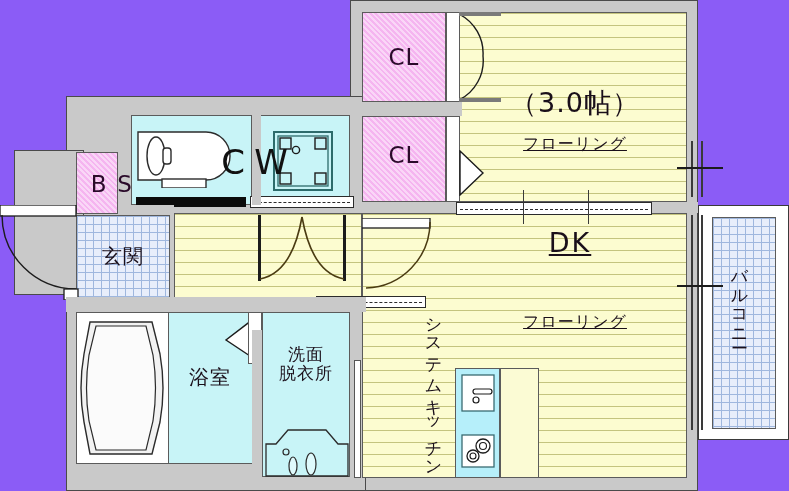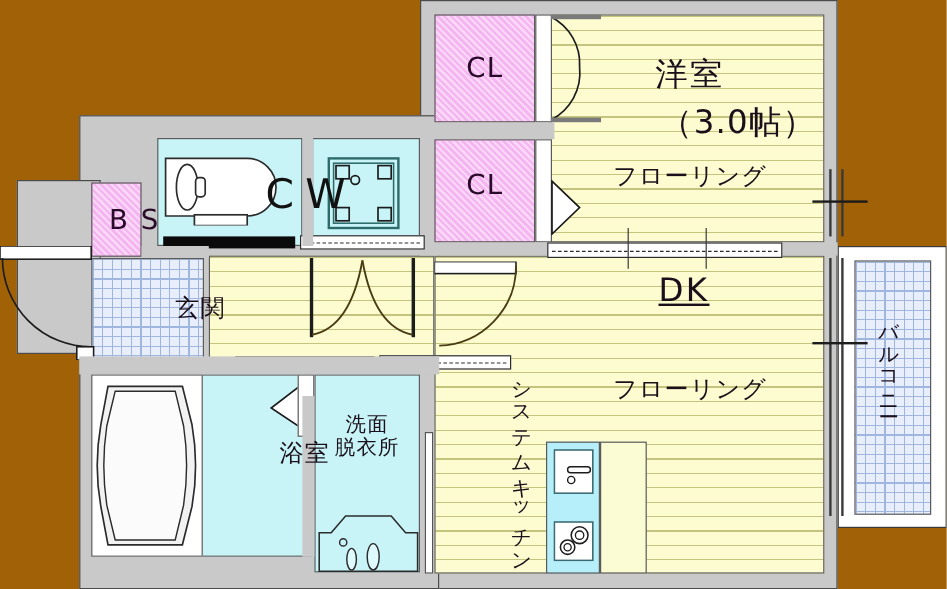--- a/index.html
+++ b/index.html
@@ -1,17 +1,17 @@
 <!DOCTYPE html>
 <html><head>
 <meta charset="utf-8">
 <style>
   html,body{margin:0;padding:0;background:#ffffff;}
   body{font-family:"Liberation Sans","DejaVu Sans",sans-serif;}
-  #plan{position:relative;width:789px;height:491px;background:#a16207;overflow:hidden;}
+  #plan{position:relative;width:789px;height:491px;background:#8b5cf6;overflow:hidden;}
 
   
   .abs{position:absolute;box-sizing:border-box;}
 
   
   .wall{background:#c9c9c9;border:1px solid #4a4a4a;}
   .wall-plain{background:#c9c9c9;}
 
   .floor{
     background:
@@ -41,22 +41,22 @@
   .dashbar::after{
     content:"";position:absolute;left:3px;right:3px;top:50%;
     border-top:1px dashed #2b2b2b;
   }
 
   
   .lab{position:absolute;color:#1a0f1a;white-space:pre;line-height:1.12;
        text-align:center;font-family:"DejaVu Sans","Liberation Sans",sans-serif;}
   .lab-room{font-size:27px;letter-spacing:2px;}
   .lab-sz{font-size:27px;letter-spacing:1px;}
-  .lab-fl{font-size:20px;letter-spacing:1px;}
-  .lab-md{font-size:20px;letter-spacing:1px;margin-left:44px;}
+  .lab-fl{font-size:16px;letter-spacing:1px;text-decoration:underline;}
+  .lab-md{font-size:20px;letter-spacing:1px;}
   .lab-sm{font-size:17px;letter-spacing:1px;}
   .lab-cl{font-size:23px;letter-spacing:1px;color:#2a0a2a;}
   .lab-wc{font-size:34px;letter-spacing:0;color:#111;}
   .lab-sb{font-size:23px;color:#2a0a2a;}
   .vert{writing-mode:vertical-rl;text-orientation:upright;}
 
   
   #wm{position:absolute;left:578px;top:352px;width:211px;height:139px;
       pointer-events:none;overflow:hidden;}
 </style>
@@ -207,22 +207,21 @@
   <div class="abs wall-plain" style="left:350px;top:102px;width:112px;height:14px;"></div>
   <div class="abs wall-plain" style="left:66px;top:297px;width:300px;height:15px;"></div>
   <div class="abs wall-plain" style="left:70px;top:464px;width:190px;height:12px;"></div>
   <div class="abs wall-plain" style="left:252px;top:115px;width:9px;height:90px;"></div>
   <div class="abs wall-plain" style="left:252px;top:330px;width:10px;height:134px;"></div>
   <div class="abs" style="left:354px;top:360px;width:7px;height:118px;background:#ffffff;border:1px solid #555;"></div>
 
   <div class="lab lab-cl" style="left:362px;top:45px;width:84px;">CL</div>
   <div class="lab lab-cl" style="left:362px;top:143px;width:84px;">CL</div>
 
-  <div class="lab lab-room" style="left:480px;top:48px;width:190px;">洋室</div>
-  <div class="lab lab-sz" style="left:470px;top:88px;width:210px;text-align:right;">（3.0帖）</div>
+  <div class="lab lab-sz" style="left:470px;top:88px;width:210px;">（3.0帖）</div>
   <div class="lab lab-fl" style="left:470px;top:135px;width:210px;">フローリング</div>
 
   <div class="lab lab-room" style="left:485px;top:228px;width:170px;text-decoration:underline;">DK</div>
   <div class="lab lab-fl" style="left:470px;top:313px;width:210px;">フローリング</div>
 
   <div class="lab lab-wc vert" style="left:214px;top:124px;height:76px;">W
 C</div>
 
   <div class="lab lab-sb vert" style="left:85px;top:157px;height:54px;">S
 B</div>

